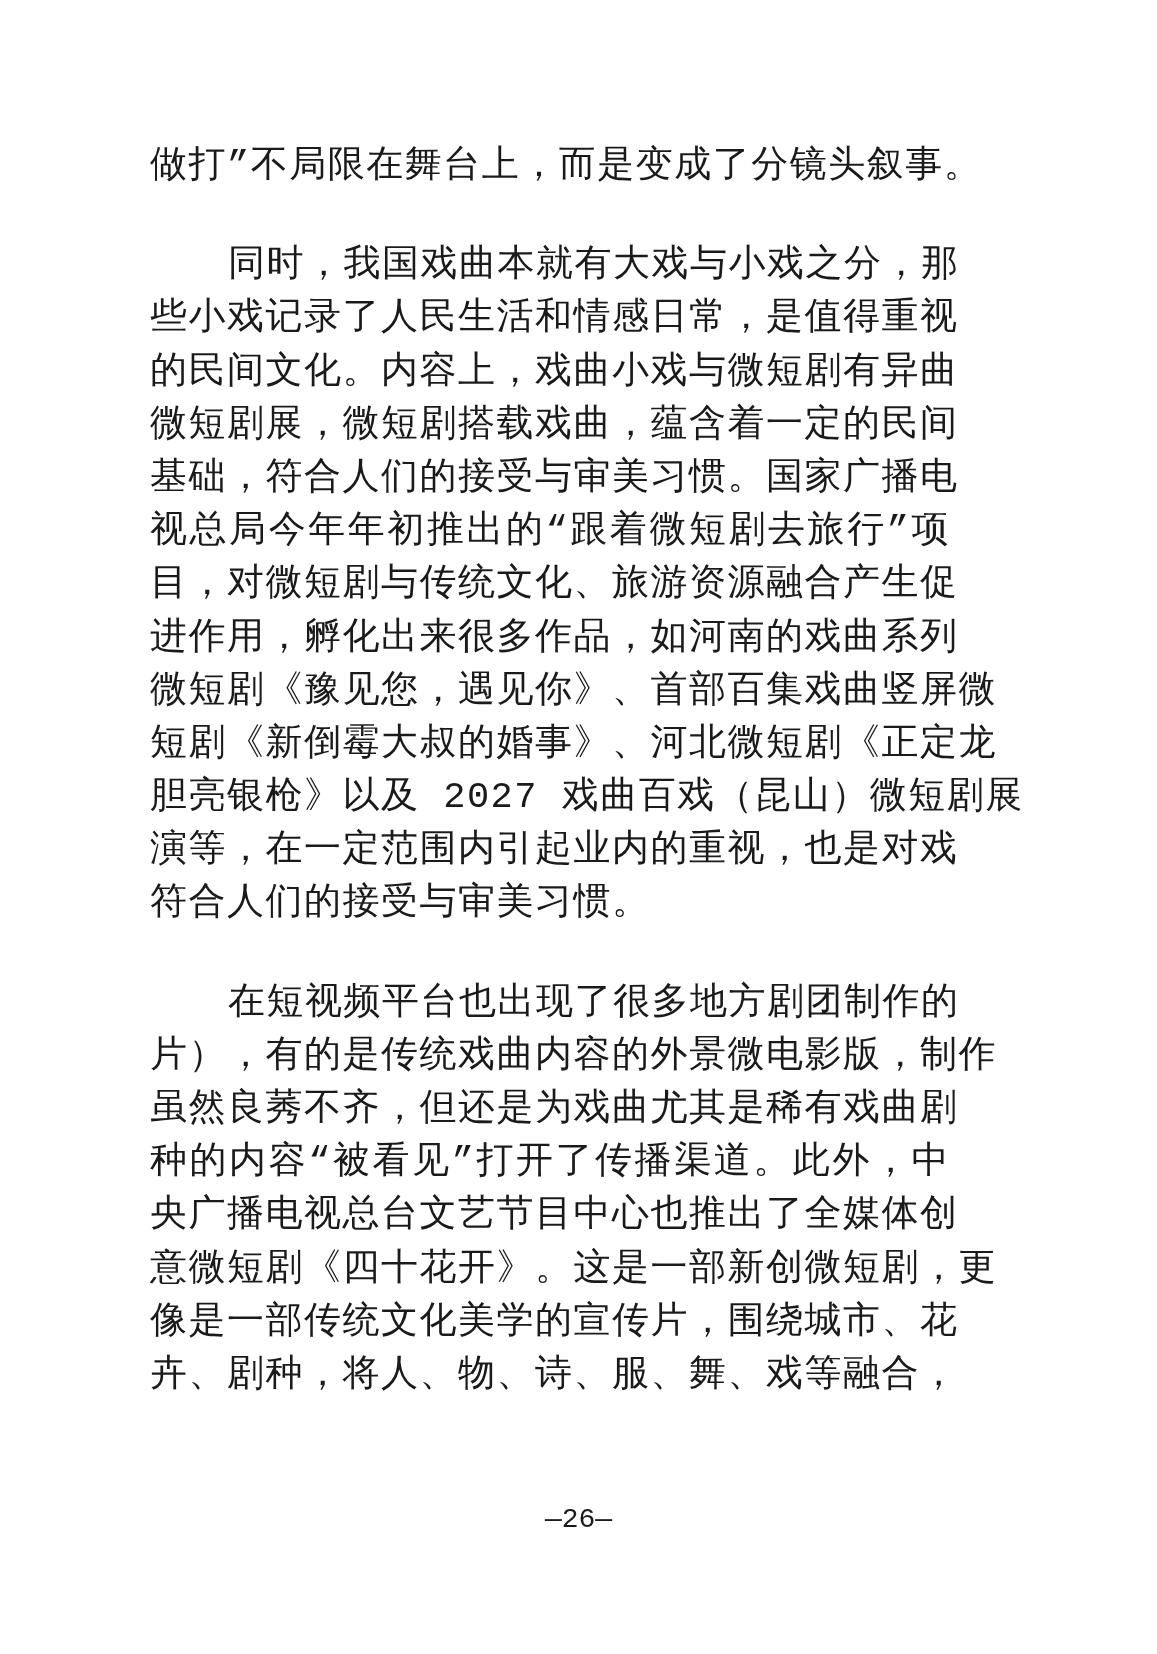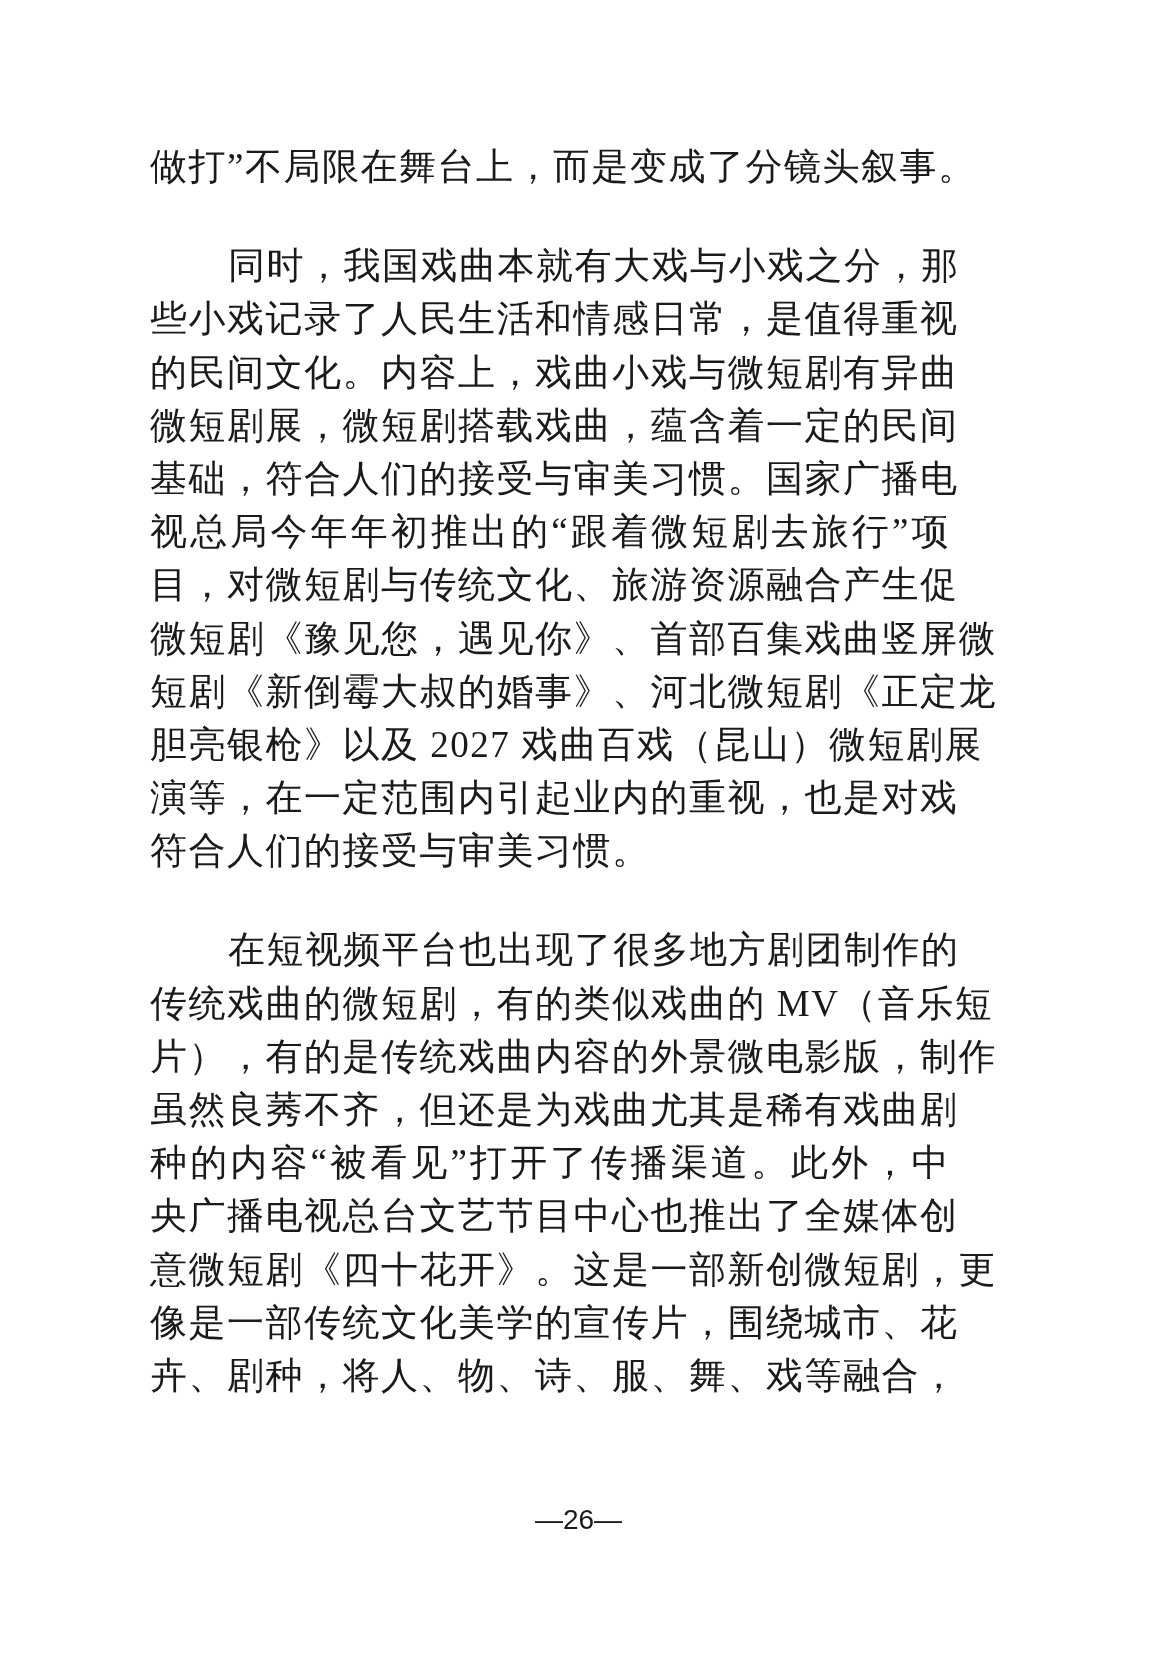--- a/index.html
+++ b/index.html
@@ -1,49 +1,49 @@
 <!DOCTYPE html>
 <html><head>
   <meta charset="utf-8">
   <style>
     html, body { margin: 0; padding: 0; background: #ffffff; }
     body { width: 1157px; height: 1654px; position: relative; overflow: hidden; }
     .page {
       position: absolute; left: 150px; top: 140px; width: 800px;
-      font-family: Liberation Serif, serif;
+      font-family: Liberation Mono, monospace;
       color: #1a1a1a; font-size: 37px; line-height: 53.2px;
       letter-spacing: 1.5px;
     }
     .line { white-space: nowrap; height: 53.2px; overflow: visible; text-align: justify; text-align-last: justify; }
     .line.last { text-align-last: left; }
     .line.indent { padding-left: 78px; margin-top: 46px; }
     .footer {
       position: absolute; left: 0; width: 1157px; top: 1504px; text-align: center;
-      font-family: Liberation Sans, sans-serif; font-size: 28px; color: #1a1a1a;
+      font-family: Liberation Mono, monospace; font-size: 28px; color: #1a1a1a;
     }
   </style>
 </head>
 <body>
 
 <div class="page">
   <div class="line last">做打”不局限在舞台上，而是变成了分镜头叙事。</div>
   <div class="line indent">同时，我国戏曲本就有大戏与小戏之分，那</div>
   <div class="line">些小戏记录了人民生活和情感日常，是值得重视</div>
   <div class="line">的民间文化。内容上，戏曲小戏与微短剧有异曲</div>
   <div class="line">微短剧展，微短剧搭载戏曲，蕴含着一定的民间</div>
   <div class="line">基础，符合人们的接受与审美习惯。国家广播电</div>
   <div class="line">视总局今年年初推出的“跟着微短剧去旅行”项</div>
   <div class="line">目，对微短剧与传统文化、旅游资源融合产生促</div>
+  <div class="line">进作用，孵化出来很多作品，如河南的戏曲系列</div>
   <div class="line">微短剧《豫见您，遇见你》、首部百集戏曲竖屏微</div>
   <div class="line">短剧《新倒霉大叔的婚事》、河北微短剧《正定龙</div>
   <div class="line">胆亮银枪》以及 2027 戏曲百戏（昆山）微短剧展</div>
   <div class="line">演等，在一定范围内引起业内的重视，也是对戏</div>
   <div class="line last">符合人们的接受与审美习惯。</div>
   <div class="line indent">在短视频平台也出现了很多地方剧团制作的</div>
-  <div class="line">传统戏曲的微短剧，有的类似戏曲的 MV（音乐短</div>
   <div class="line">片），有的是传统戏曲内容的外景微电影版，制作</div>
   <div class="line">虽然良莠不齐，但还是为戏曲尤其是稀有戏曲剧</div>
   <div class="line">种的内容“被看见”打开了传播渠道。此外，中</div>
   <div class="line">央广播电视总台文艺节目中心也推出了全媒体创</div>
   <div class="line">意微短剧《四十花开》。这是一部新创微短剧，更</div>
   <div class="line">像是一部传统文化美学的宣传片，围绕城市、花</div>
   <div class="line">卉、剧种，将人、物、诗、服、舞、戏等融合，</div>
 </div>
 
 <div class="footer">—26—</div>

